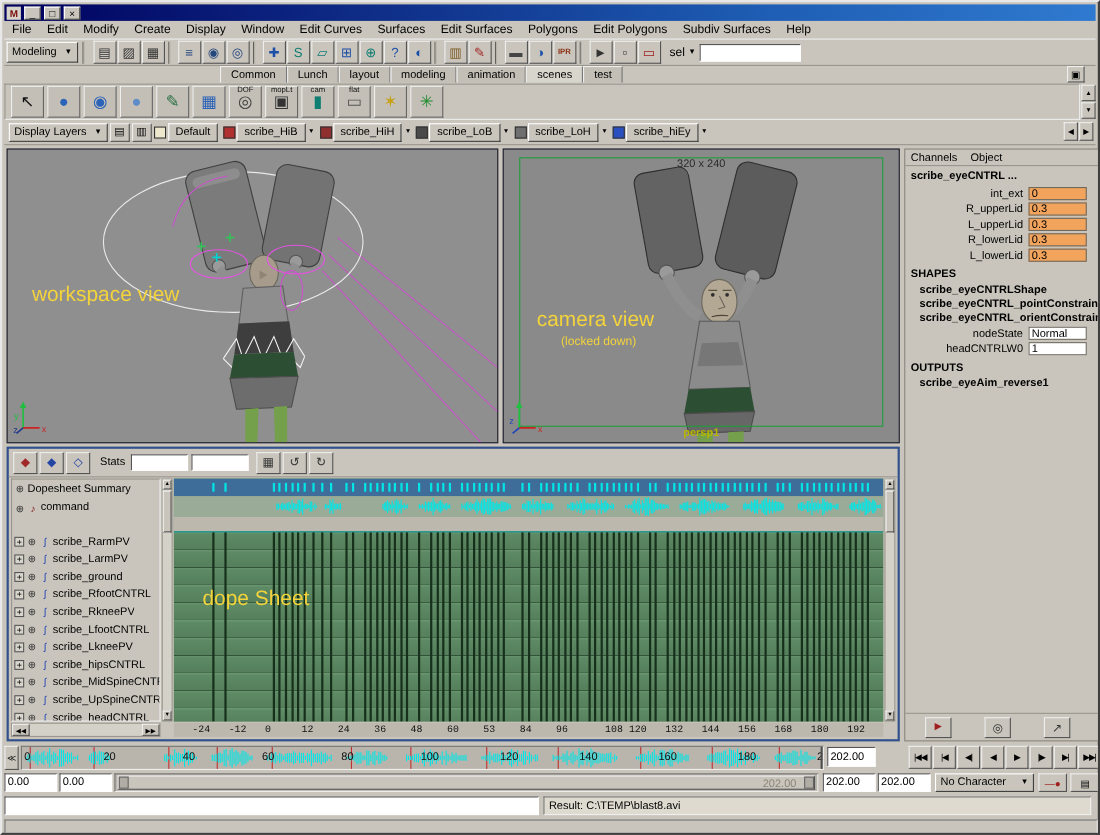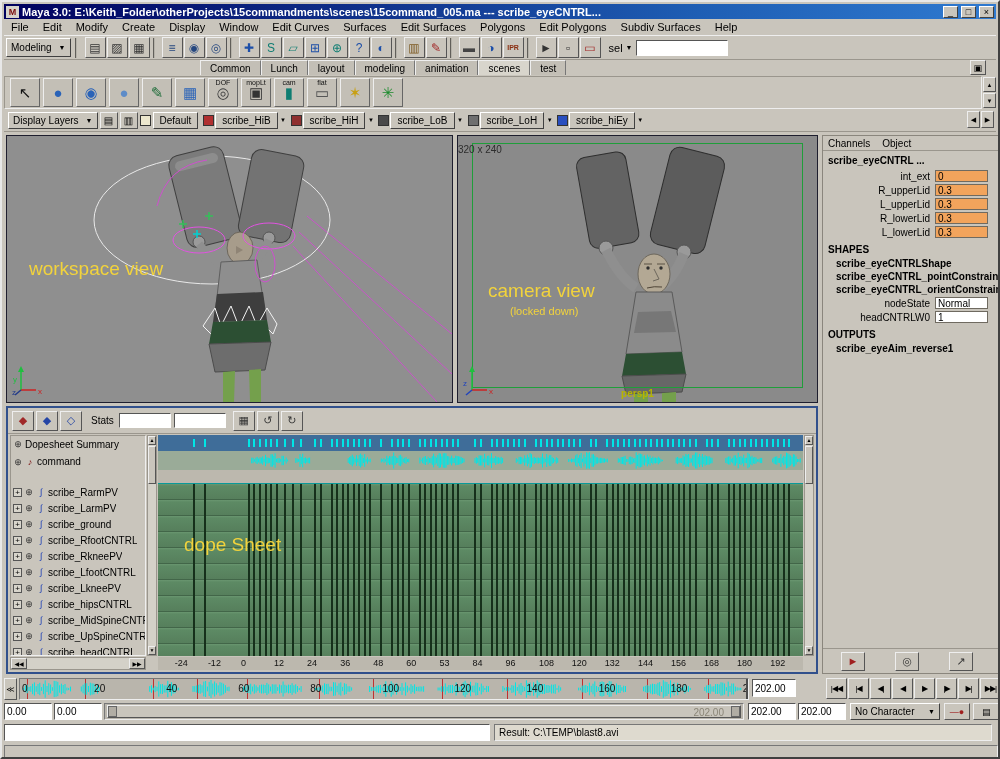--- a/index.html
+++ b/index.html
@@ -59,21 +59,21 @@
   .layerbtn{height:17px;padding:0 6px;font-size:10px;background:#c9c5bc;border:1px solid;border-color:#fff #404040 #404040 #fff;white-space:nowrap;}
   .larrow{font-size:6px;width:9px;text-align:center;}
   .layerwrap{display:flex;align-items:center;gap:1px;margin-left:3px;}
   .layerarrows{position:absolute;right:2px;top:2px;display:flex;gap:1px;}
   .layerarrows button{width:13px;height:17px;padding:0;font-size:7px;background:#c9c5bc;border:1px solid;border-color:#eee #555 #555 #eee;}
 
   
   #workspace-view{position:absolute;left:4px;top:133px;width:447px;height:268px;background:#8f8f8f;border:1px solid #1e1e2e;}
   #camera-view{position:absolute;left:455px;top:133px;width:361px;height:268px;background:#8a8a8a;border:1px solid #1e1e2e;}
   .gate{position:absolute;left:14px;top:7px;width:331px;height:245px;border:1px solid #1f9e3a;}
-  .resolution{position:absolute;left:0;right:0;top:8px;text-align:left;font-size:10px;color:#2d2d2d;}
+  .resolution{position:absolute;left:0;right:0;top:8px;text-align:center;font-size:10px;color:#2d2d2d;}
   .anno{position:absolute;color:#f2d33c;font-size:19px;white-space:nowrap;}
   .anno.ws{left:22px;top:122px;}
   .anno.cam1{left:30px;top:144px;}
   .anno.cam2{left:52px;top:169px;font-size:11px;}
   .anno.dope{left:176px;top:126px;}
   .campname{position:absolute;left:0;right:0;bottom:3px;text-align:center;color:#b7b500;font-size:10px;font-weight:bold;}
   .axis{position:absolute;left:5px;bottom:4px;}
   .vpsvg{position:absolute;left:0;top:0;}
 
   
@@ -113,21 +113,21 @@
   .band{position:absolute;left:0;right:0;}
   .sumband{top:0;height:16px;background:#3f6d99;}
   .stick{position:absolute;top:4px;width:2px;height:8px;background:#00e6e6;}
   .audband{top:16px;height:19px;background:#9aab98;}
   .gapband{top:35px;height:13px;background:#bcb8ae;}
   .greenarea{position:absolute;left:0;right:0;top:48px;bottom:0;border-top:1px solid #0a9a9a;
     background:repeating-linear-gradient(180deg,#6a9770 0px,#5d8a64 2px,#567f5c 15px,#2e4d35 16px);}
   .kline{position:absolute;top:0;bottom:0;width:2px;background:#16301b;}
   .zline{position:absolute;top:0;bottom:0;width:1px;background:#3a6b45;}
   .dsticks{position:absolute;left:148px;right:11px;bottom:0;height:13px;background:#bcb8ae;overflow:hidden;}
-  .dstick{position:absolute;top:1px;font-size:9px;color:#111;}
+  .dstick{position:absolute;top:1px;font-size:9px;color:#111;font-family:Liberation Mono, monospace;}
   .dshscroll{position:absolute;left:0;width:136px;bottom:0;height:13px;background:#d4d1c8;border:1px solid #9a968d;display:flex;}
   .dshscroll button{width:16px;padding:0;font-size:6px;background:#c9c5bc;border:1px solid;border-color:#eee #555 #555 #eee;}
   .dshscroll .htrack{flex:1;}
 
   
   #timeline-row{position:absolute;left:2px;top:676px;width:996px;height:22px;}
   .tl-left{position:absolute;left:0;top:0;width:13px;height:22px;padding:0;font-size:8px;background:#c9c5bc;
     border:1px solid;border-color:#eee #555 #555 #eee;}
   .timeline{position:absolute;left:15px;top:0;width:730px;height:22px;background:#b9b5ac;overflow:hidden;
     border:1px solid;border-color:#777 #eee #eee #777;}
@@ -156,21 +156,20 @@
     padding-left:4px;border:1px solid;border-color:#777 #eee #eee #777;white-space:nowrap;overflow:hidden;}
   .helpstrip{position:absolute;left:2px;top:743px;width:994px;height:13px;border:1px solid;border-color:#777 #eee #eee #777;}
 </style>
 </head>
 <body>
 
 <div id="root">
 
   <div class="titlebar">
     <span class="mico">M</span>
-    <span class="ttext">Maya 3.0: E:\Keith_Folder\otherProjects\15commandments\scenes\15command_005.ma  ---  scribe_eyeCNTRL...</span>
     <button class="tb">_</button>
     <button class="tb">□</button>
     <button class="tb">×</button>
   </div>
 
   <div class="menubar">
       <span class="menu-item">File</span>
       <span class="menu-item">Edit</span>
       <span class="menu-item">Modify</span>
       <span class="menu-item">Create</span>
@@ -771,21 +770,21 @@
           <span class="dstick" style="left: 49.8846px;">-12</span>
           <span class="dstick" style="left: 82.9615px;">0</span>
           <span class="dstick" style="left: 116.038px;">12</span>
           <span class="dstick" style="left: 149.115px; text-align: right;">24</span>
           <span class="dstick" style="left: 182.192px;">36</span>
           <span class="dstick" style="left: 215.269px;">48</span>
           <span class="dstick" style="left: 248.346px;">60</span>
           <span class="dstick" style="left: 281.423px;">53</span>
           <span class="dstick" style="left: 314.5px;">84</span>
           <span class="dstick" style="left: 347.577px;">96</span>
-          <span class="dstick" style="left: 381px;">108</span>
+          <span class="dstick" style="left: 392px;">108</span>
           <span class="dstick" style="left: 413.731px;">120</span>
           <span class="dstick" style="left: 446.808px;">132</span>
           <span class="dstick" style="left: 479.885px;">144</span>
           <span class="dstick" style="left: 512.962px;">156</span>
           <span class="dstick" style="left: 546.038px;">168</span>
           <span class="dstick" style="left: 579.115px;">180</span>
           <span class="dstick" style="left: 612.192px;">192</span>
         </div>
       <div class="dshscroll">
         <button>◀◀</button>

